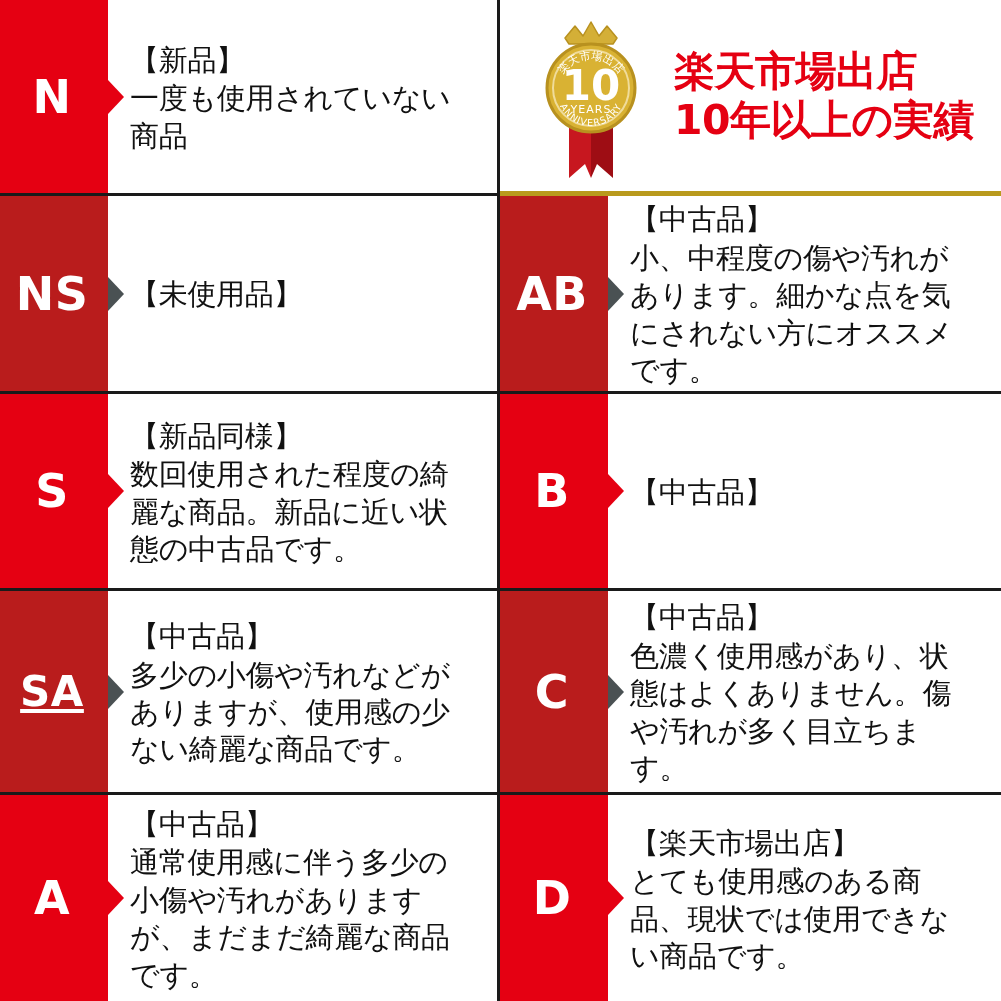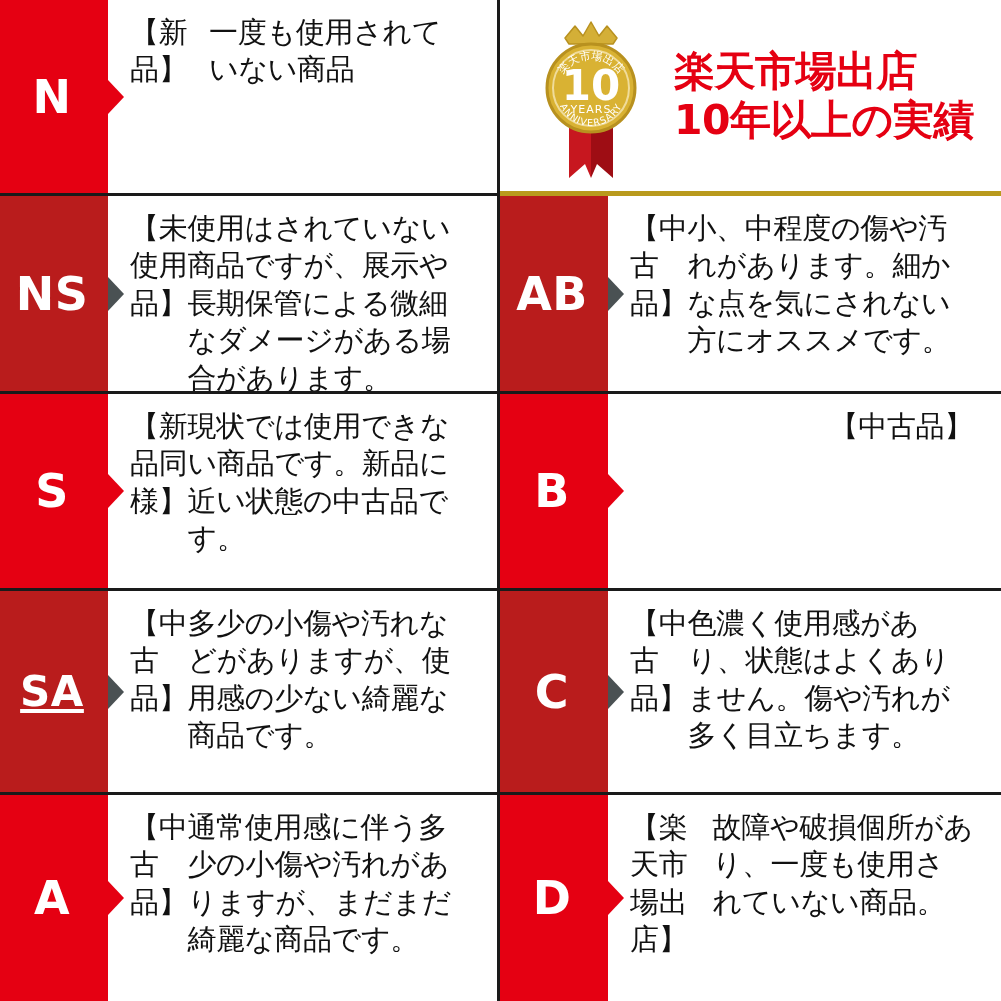--- a/index.html
+++ b/index.html
@@ -67,22 +67,22 @@
     border-bottom: 17px solid transparent;
     border-left: 16px solid #e50012;
   }
   .grade.gray::after { border-left-color: #4a5153; }
 
   
   .body {
     flex: 1 1 auto;
     padding: 14px 28px 10px 22px;
     display: flex;
-    flex-direction: row;
-    justify-content: flex-end;
+    flex-direction: column;
+    justify-content: center;
   }
   .body .title,
   .body .desc {
     font-size: 29px;
     line-height: 1.29;
     color: #111111;
     letter-spacing: -0.3px;
     word-break: break-all;
   }
   .body .title { margin-bottom: 1px; }
@@ -161,41 +161,40 @@
       <div>10年以上の実績</div>
     </div>
   </div>
 
   <div class="cell col1">
     <div class="grade gray">
       <span class="grade-label">NS</span>
     </div>
     <div class="body">
       <div class="title">【未使用品】</div>
-      <div class="desc">使用はされていない商品ですが、展示や長期保管による微細なダメージがある場合があります。</div>
     </div>
   </div>
 
   <div class="cell col2">
     <div class="grade gray">
       <span class="grade-label">AB</span>
     </div>
     <div class="body">
       <div class="title">【中古品】</div>
       <div class="desc">小、中程度の傷や汚れがあります。細かな点を気にされない方にオススメです。</div>
     </div>
   </div>
 
   <div class="cell col1">
     <div class="grade red">
       <span class="grade-label">S</span>
     </div>
     <div class="body">
       <div class="title">【新品同様】</div>
-      <div class="desc">現状では使用できない商品です。新品に近い状態の中古品です。</div>
+      <div class="desc">数回使用された程度の綺麗な商品。新品に近い状態の中古品です。</div>
     </div>
   </div>
 
   <div class="cell col2">
     <div class="grade red">
       <span class="grade-label">B</span>
     </div>
     <div class="body">
       <div class="title">【中古品】</div>
     </div>
@@ -230,17 +229,17 @@
       <div class="desc">通常使用感に伴う多少の小傷や汚れがありますが、まだまだ綺麗な商品です。</div>
     </div>
   </div>
 
   <div class="cell col2 lastrow">
     <div class="grade red">
       <span class="grade-label">D</span>
     </div>
     <div class="body">
       <div class="title">【楽天市場出店】</div>
-      <div class="desc">故障や破損個所があり、一度も使用されていない商品。</div>
+      <div class="desc">とても使用感のある商品、現状では使用できない商品です。</div>
     </div>
   </div>
 
 </div>
 
 </body></html>

